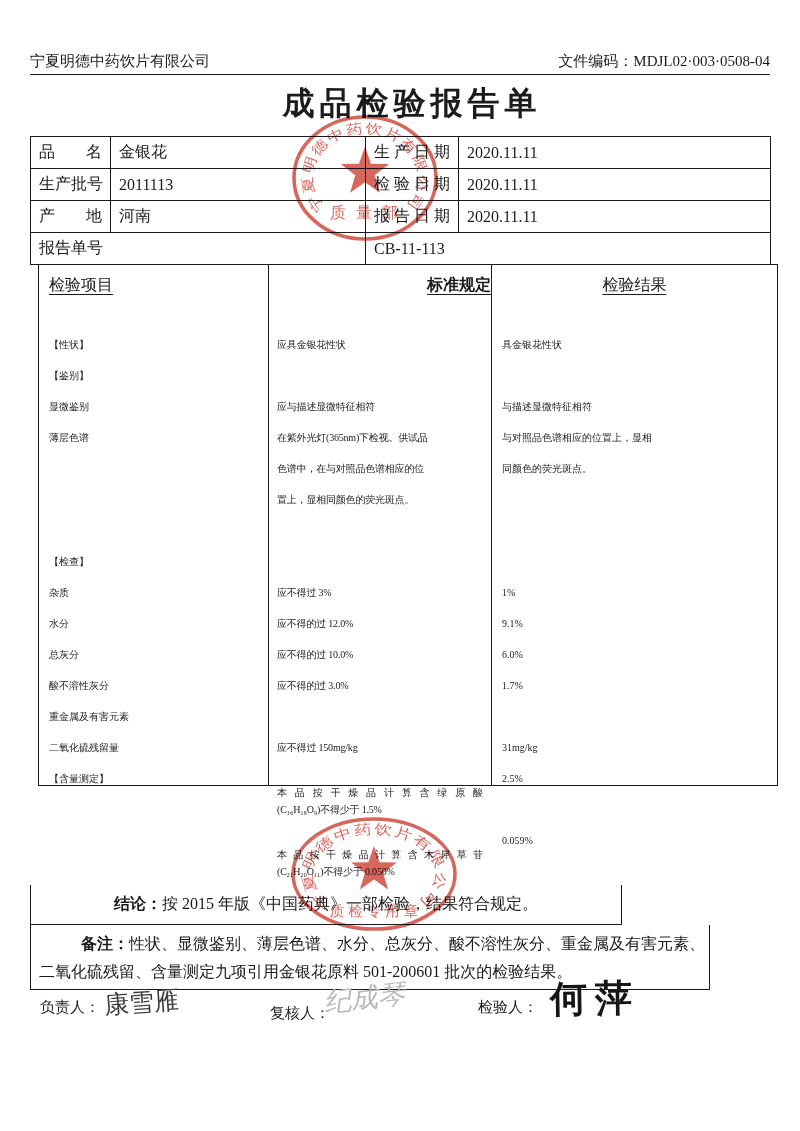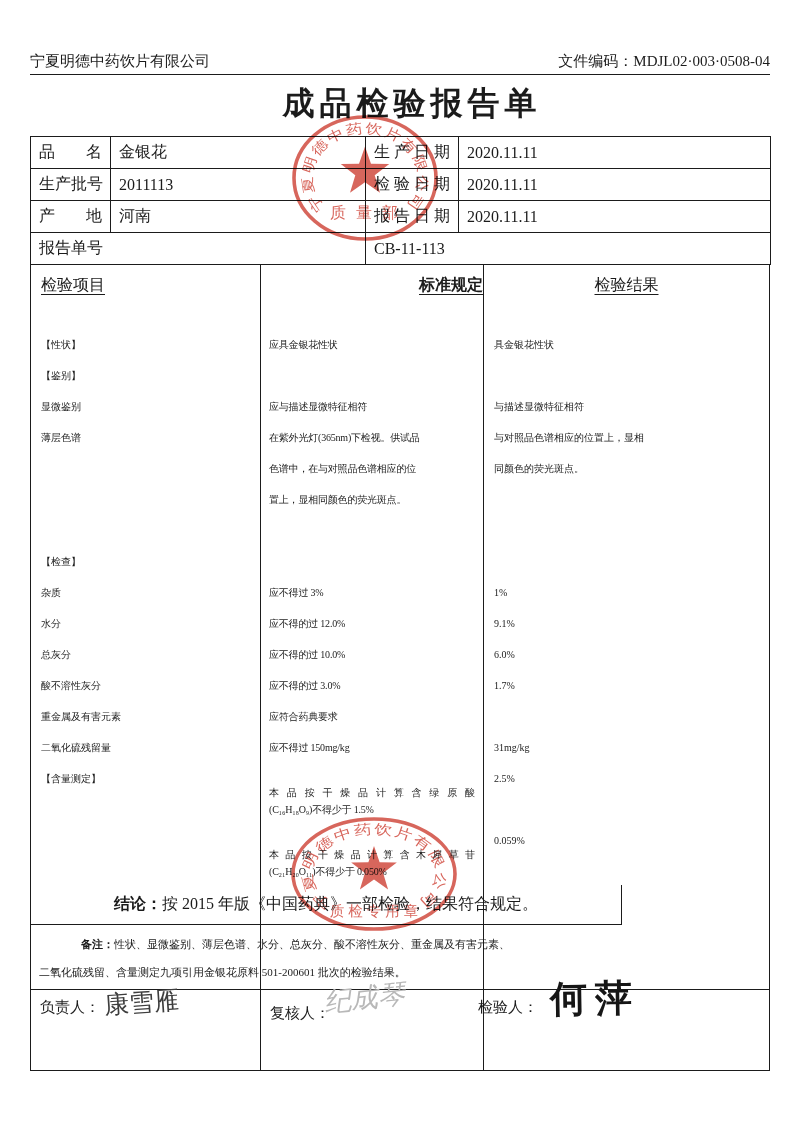--- a/index.html
+++ b/index.html
@@ -10,37 +10,37 @@
   }
   
   .hdr{position:absolute;left:30px;top:52px;width:740px;display:flex;justify-content:space-between;font-size:15px;}
   .hdr-rule{position:absolute;left:30px;top:74px;width:740px;height:0;border-top:1.5px solid #1b1b1b;}
   .title{position:absolute;left:12px;top:82px;width:800px;text-align:center;font-size:32px;font-weight:bold;letter-spacing:5px;}
   
   table.info{position:absolute;left:30px;top:136px;width:740px;border-collapse:collapse;table-layout:fixed;font-size:16px;}
   table.info td{border:1.5px solid #1b1b1b;height:31px;padding:0 8px;overflow:hidden;white-space:nowrap;}
   td.jlab{text-align:justify;text-align-last:justify;}
   
-  .main{position:absolute;left:30px;top:264px;width:740px;height:807px;border:1.5px solid #1b1b1b;box-sizing:border-box;}
+  .main{position:absolute;left:38px;top:264px;width:740px;height:522px;border:1.5px solid #1b1b1b;box-sizing:border-box;}
   .vline{position:absolute;top:0;width:1.5px;height:100%;background:#1b1b1b;}
   .vline.v1{left:228.5px;} .vline.v2{left:451.5px;}
   .mhead{position:absolute;top:4px;left:0;width:100%;height:32px;line-height:32px;font-size:16px;}
   .mhead .h1{position:absolute;left:10px;text-decoration:underline;text-underline-offset:4px;}
   .mhead .h2{position:absolute;left:230px;width:222px;text-align:right;text-decoration:underline;text-underline-offset:4px;font-weight:bold;}
   .mhead .h3{position:absolute;left:453px;width:285px;text-align:center;text-decoration:underline;text-underline-offset:4px;}
   .bline{position:absolute;left:0;width:100%;height:31px;line-height:31px;font-size:10px;white-space:nowrap;}
   .bc1{position:absolute;left:10px;width:212px;}
   .bc2{position:absolute;left:238px;width:206px;letter-spacing:-0.2px;}
   .bc3{position:absolute;left:463px;width:268px;}
   .just{text-align:justify;text-align-last:justify;letter-spacing:0;margin-top:14px;}
   
   .concl{position:absolute;left:30px;top:885px;width:592px;height:40px;box-sizing:border-box;
          border:1.5px solid #1b1b1b;border-top:none;line-height:38px;text-align:center;font-size:16px;}
-  .remark{position:absolute;left:30px;top:925px;width:740px;height:65px;box-sizing:border-box;
-          border:1.5px solid #1b1b1b;border-top:none;font-size:11px;}
+  .remark{position:absolute;left:30px;top:925px;width:680px;height:65px;box-sizing:border-box;
+          border:1.5px solid #1b1b1b;border-top:none;font-size:16px;}
   .remark .l1{padding:5px 6px 0 50px;line-height:28px;white-space:nowrap;}
   .remark .l2{padding:0 6px 0 8px;line-height:28px;white-space:nowrap;}
   .blb{font-weight:bold;}
   
   .sigrow{position:absolute;left:0;top:0;width:800px;height:0;}
   .siglab{position:absolute;top:998px;font-size:15px;}
   .sl1{left:40px;} .sl2{left:270px;margin-top:6px;} .sl3{left:478px;}
   .sig{position:absolute;white-space:nowrap;}
   .sig1{left:104px;top:986px;font-size:25px;color:#3d3d3d;transform:rotate(-4deg);}
   .sig2{left:326px;top:980px;font-size:27px;color:#b8b8b8;transform:rotate(-6deg) skewX(-14deg);}
@@ -161,21 +161,20 @@
         <span class="bc2">应不得的过 10.0%</span>
         <span class="bc3">6.0%</span>
       </div>
     <div class="bline" style="top:405px">
         <span class="bc1">酸不溶性灰分</span>
         <span class="bc2">应不得的过 3.0%</span>
         <span class="bc3">1.7%</span>
       </div>
     <div class="bline" style="top:436px">
         <span class="bc1">重金属及有害元素</span>
-        <span class="bc2">应符合药典要求</span>
       </div>
     <div class="bline" style="top:467px">
         <span class="bc1">二氧化硫残留量</span>
         <span class="bc2">应不得过 150mg/kg</span>
         <span class="bc3">31mg/kg</span>
       </div>
     <div class="bline" style="top:498px">
         <span class="bc1">【含量测定】</span>
         <span class="bc2 just">本品按干燥品计算含绿原酸</span>
         <span class="bc3">2.5%</span>

